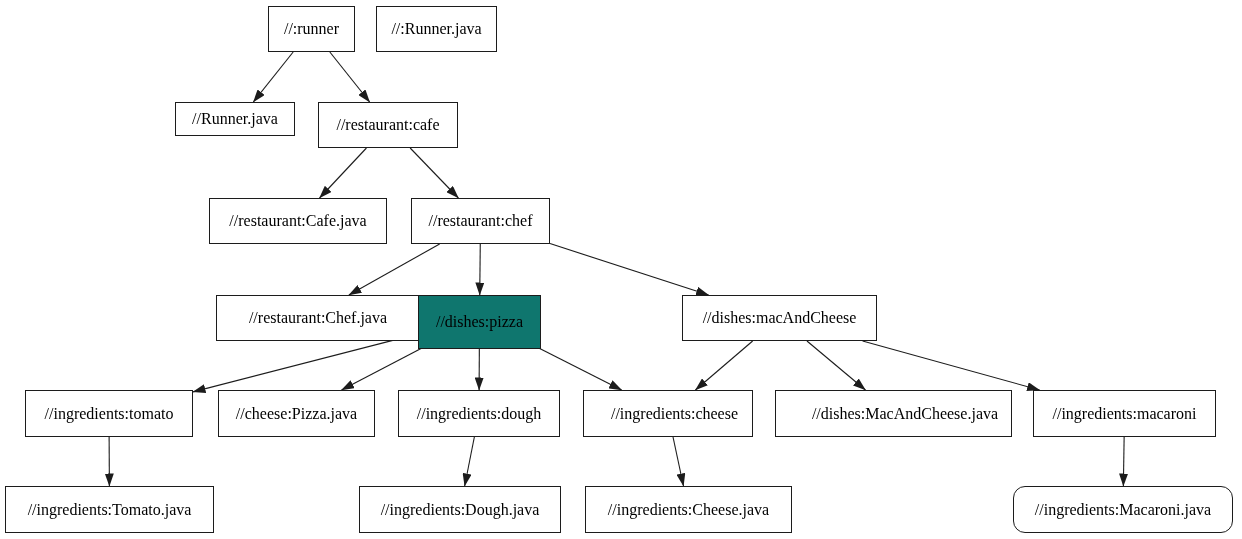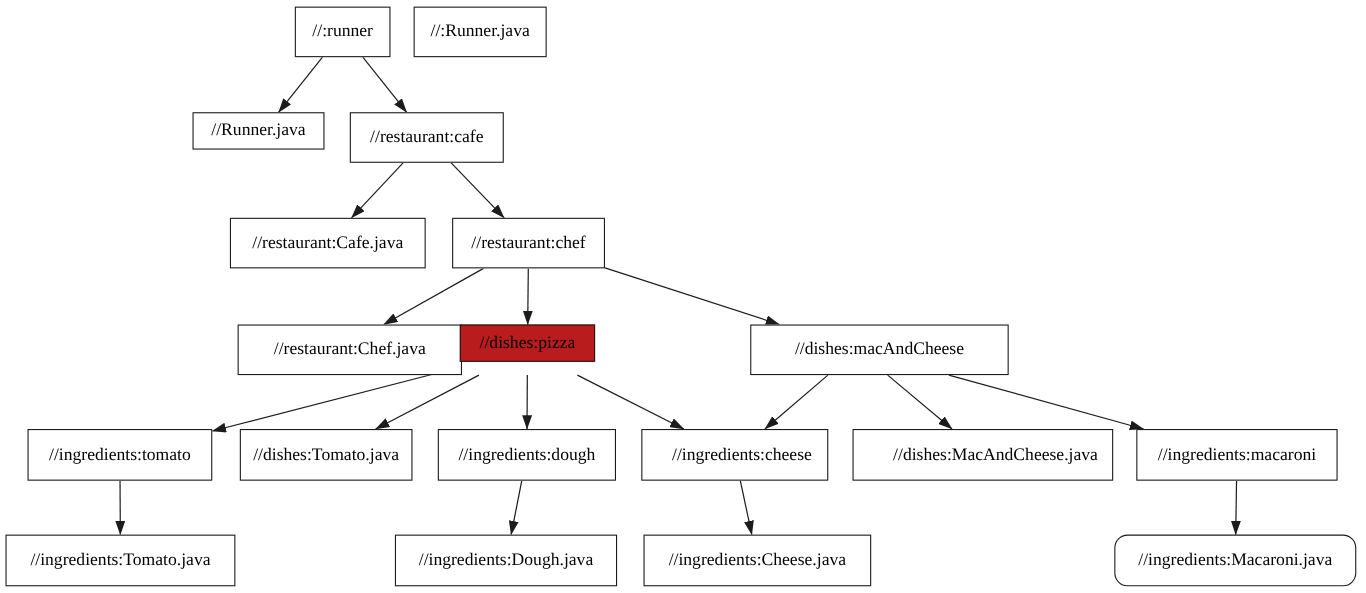--- a/index.html
+++ b/index.html
@@ -62,24 +62,24 @@
       <line x1="1124.1328125" y1="437" x2="1123.3671875" y2="486" class="edge" stroke="#1c1c1c" marker-end="url(#arrow)"></line>
     </svg>
 
   <div class="node" style="left: 268px; top: 6px; width: 87px; height: 46px; border-color: rgb(28, 28, 28); background: rgb(255, 255, 255); color: rgb(0, 0, 0);">//:runner</div>
   <div class="node" style="left: 376px; top: 6px; width: 121px; height: 46px; border-color: rgb(28, 28, 28); background: rgb(255, 255, 255); color: rgb(0, 0, 0);">//:Runner.java</div>
   <div class="node" style="left: 175px; top: 102px; width: 120px; height: 34px; border-color: rgb(28, 28, 28); background: rgb(255, 255, 255); color: rgb(0, 0, 0);">//Runner.java</div>
   <div class="node" style="left: 318px; top: 102px; width: 140px; height: 46px; border-color: rgb(28, 28, 28); background: rgb(255, 255, 255); color: rgb(0, 0, 0);">//restaurant:cafe</div>
   <div class="node" style="left: 209px; top: 198px; width: 178px; height: 46px; border-color: rgb(28, 28, 28); background: rgb(255, 255, 255); color: rgb(0, 0, 0);">//restaurant:Cafe.java</div>
   <div class="node" style="left: 411px; top: 198px; width: 139px; height: 46px; border-color: rgb(28, 28, 28); background: rgb(255, 255, 255); color: rgb(0, 0, 0);">//restaurant:chef</div>
   <div class="node" style="left: 216px; top: 295px; width: 204px; height: 46px; border-color: rgb(28, 28, 28); background: rgb(255, 255, 255); color: rgb(0, 0, 0);">//restaurant:Chef.java</div>
-  <div class="node" style="left: 418px; top: 295px; width: 123px; height: 34px; border-color: rgb(28, 28, 28); background: #b91c1c; color: rgb(0, 0, 0);">//dishes:pizza</div>
-  <div class="node" style="left: 682px; top: 295px; width: 235px; height: 46px; border-color: rgb(28, 28, 28); background: rgb(255, 255, 255); color: rgb(0, 0, 0);">//dishes:macAndCheese</div>
+  <div class="node" style="left: 418px; top: 295px; width: 123px; height: 54px; border-color: rgb(28, 28, 28); background: #0f766e; color: rgb(0, 0, 0);">//dishes:pizza</div>
+  <div class="node" style="left: 682px; top: 295px; width: 195px; height: 46px; border-color: rgb(28, 28, 28); background: rgb(255, 255, 255); color: rgb(0, 0, 0);">//dishes:macAndCheese</div>
   <div class="node" style="left: 25px; top: 390px; width: 168px; height: 47px; border-color: rgb(28, 28, 28); background: rgb(255, 255, 255); color: rgb(0, 0, 0);">//ingredients:tomato</div>
-  <div class="node" style="left: 218px; top: 390px; width: 157px; height: 47px; border-color: rgb(28, 28, 28); background: rgb(255, 255, 255); color: rgb(0, 0, 0);">//dishes:Tomato.java</div>
+  <div class="node" style="left: 218px; top: 390px; width: 157px; height: 47px; border-color: rgb(28, 28, 28); background: rgb(255, 255, 255); color: rgb(0, 0, 0);">//cheese:Pizza.java</div>
   <div class="node" style="left: 398px; top: 390px; width: 162px; height: 47px; border-color: rgb(28, 28, 28); background: rgb(255, 255, 255); color: rgb(0, 0, 0);">//ingredients:dough</div>
   <div class="node" style="left: 583px; top: 390px; width: 170px; height: 47px; border-color: rgb(28, 28, 28); background: rgb(255, 255, 255); color: rgb(0, 0, 0); padding-left: 13px;">//ingredients:cheese</div>
   <div class="node" style="left: 775px; top: 390px; width: 237px; height: 47px; border-color: rgb(28, 28, 28); background: rgb(255, 255, 255); color: rgb(0, 0, 0); padding-left: 23px;">//dishes:MacAndCheese.java</div>
   <div class="node" style="left: 1033px; top: 390px; width: 183px; height: 47px; border-color: rgb(28, 28, 28); background: rgb(255, 255, 255); color: rgb(0, 0, 0);">//ingredients:macaroni</div>
   <div class="node" style="left: 5px; top: 486px; width: 209px; height: 47px; border-color: rgb(28, 28, 28); background: rgb(255, 255, 255); color: rgb(0, 0, 0);">//ingredients:Tomato.java</div>
   <div class="node" style="left: 359px; top: 486px; width: 202px; height: 47px; border-color: rgb(28, 28, 28); background: rgb(255, 255, 255); color: rgb(0, 0, 0);">//ingredients:Dough.java</div>
   <div class="node" style="left: 585px; top: 486px; width: 207px; height: 47px; border-color: rgb(28, 28, 28); background: rgb(255, 255, 255); color: rgb(0, 0, 0);">//ingredients:Cheese.java</div>
   <div class="node" style="left: 1013px; top: 486px; width: 220px; height: 47px; border-color: rgb(28, 28, 28); background: rgb(255, 255, 255); color: rgb(0, 0, 0); border-radius: 12px;">//ingredients:Macaroni.java</div>
 </div>
 

